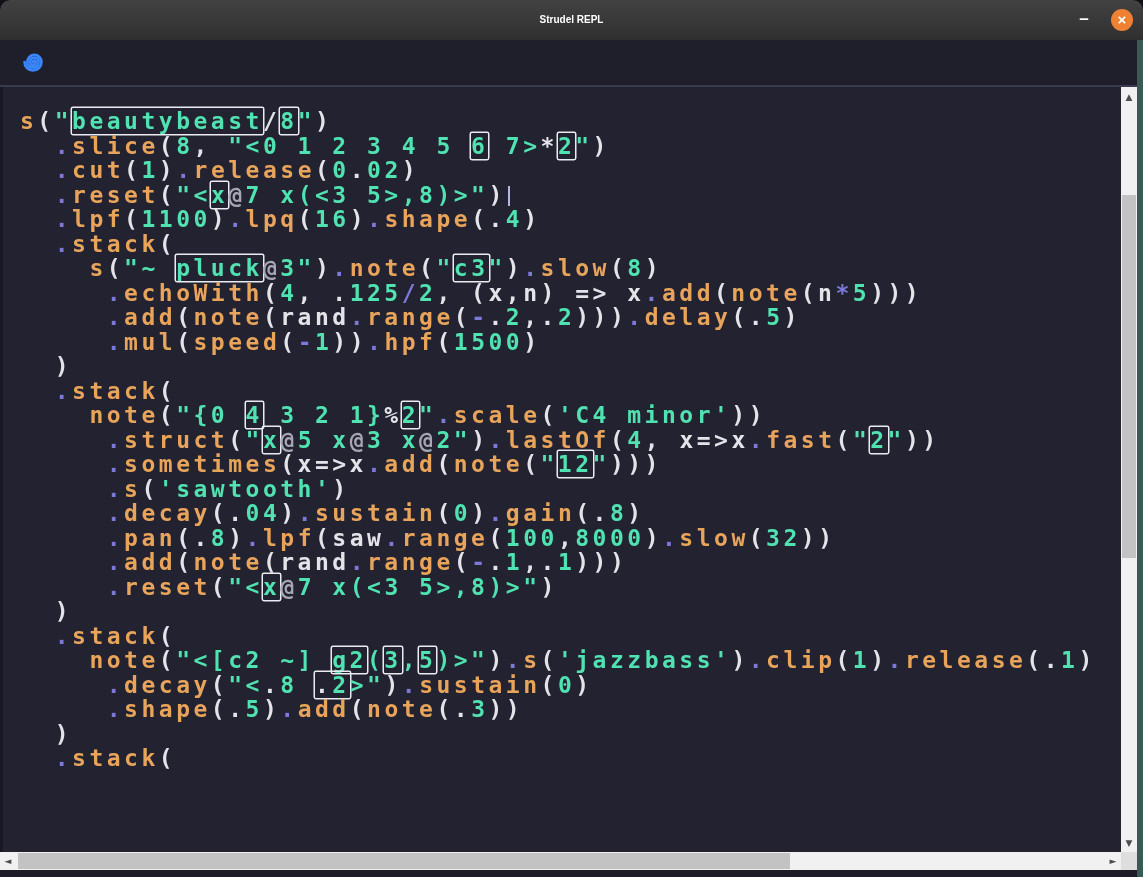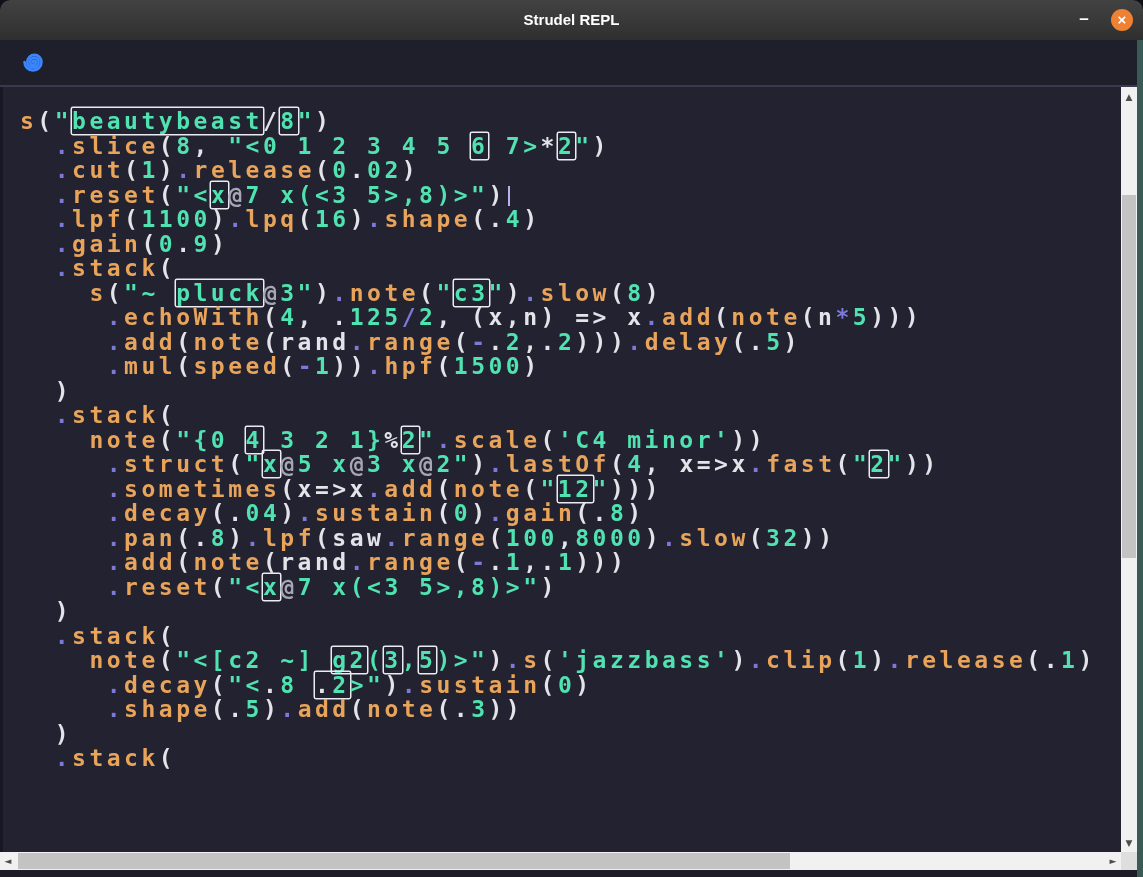--- a/index.html
+++ b/index.html
@@ -3,21 +3,21 @@
 <meta charset="utf-8">
 <style>
   html,body{margin:0;padding:0;background:#101018;}
   .window{position:relative;width:1143px;height:877px;background:var(--bg-window,#1d1c27);
     overflow:hidden;font-family:"Liberation Sans",sans-serif;border-radius:10px 10px 0 0;}
   
   .titlebar{position:absolute;top:0;left:0;width:1143px;height:40px;
     background:linear-gradient(var(--titlebar-top,#424242),var(--titlebar-bottom,#2f2f2f));
     border-radius:10px 10px 0 0;}
   .title{position:absolute;left:0;right:0;top:0;height:40px;line-height:40px;text-align:center;
-    color:#ffffff;font-size:15px;font-weight:bold;}
+    color:#ffffff;font-size:10px;font-weight:bold;}
   .min-btn{position:absolute;top:0;right:44px;width:30px;height:40px;line-height:38px;
     text-align:center;color:#ffffff;font-size:17px;font-weight:bold;cursor:default;}
   .close-btn{position:absolute;top:9px;right:10px;width:22px;height:22px;border-radius:50%;
     background:var(--close,#ef8133);text-align:center;cursor:default;}
   .close-btn span{display:block;line-height:21px;color:#ffffff;font-size:15px;font-weight:bold;}
   
   .toolbar{position:absolute;top:40px;left:0;width:1137px;height:45px;
     background:var(--bg-toolbar,#1f1e2b);border-bottom:2px solid #3a3a4e;}
   .logo{position:absolute;left:18px;top:7px;}
   .logo path{fill:none;stroke:var(--logo,#3a86ff);stroke-width:3;stroke-linecap:round;}
@@ -70,31 +70,31 @@
     </svg>
   </div>
 
   <div class="editor">
     <div id="code">
         <div class="line"><span class="c-o">s</span><span class="c-w">(</span><span class="c-g">"</span><span class="hl-box"><span class="c-g">beautybeast</span></span><span class="c-w">/</span><span class="hl-box"><span class="c-g">8</span></span><span class="c-g">"</span><span class="c-w">)</span></div>
         <div class="line"><span class="c-w">  </span><span class="c-p">.</span><span class="c-o">slice</span><span class="c-w">(</span><span class="c-g">8</span><span class="c-w">, </span><span class="c-g">"&lt;0 1 2 3 4 5 </span><span class="hl-box"><span class="c-g">6</span></span><span class="c-g"> 7&gt;</span><span class="c-w">*</span><span class="hl-box"><span class="c-g">2</span></span><span class="c-g">"</span><span class="c-w">)</span></div>
         <div class="line"><span class="c-w">  </span><span class="c-p">.</span><span class="c-o">cut</span><span class="c-w">(</span><span class="c-g">1</span><span class="c-w">)</span><span class="c-p">.</span><span class="c-o">release</span><span class="c-w">(</span><span class="c-g">0</span><span class="c-w">.</span><span class="c-g">02</span><span class="c-w">)</span></div>
         <div class="line"><span class="c-w">  </span><span class="c-p">.</span><span class="c-o">reset</span><span class="c-w">(</span><span class="c-g">"&lt;</span><span class="hl-box"><span class="c-g">x</span></span><span class="c-d">@</span><span class="c-g">7 x(&lt;3 5&gt;,8)&gt;"</span><span class="c-w">)</span><span class="cursor"></span></div>
         <div class="line"><span class="c-w">  </span><span class="c-p">.</span><span class="c-o">lpf</span><span class="c-w">(</span><span class="c-g">1100</span><span class="c-w">)</span><span class="c-p">.</span><span class="c-o">lpq</span><span class="c-w">(</span><span class="c-g">16</span><span class="c-w">)</span><span class="c-p">.</span><span class="c-o">shape</span><span class="c-w">(.</span><span class="c-g">4</span><span class="c-w">)</span></div>
-        <div class="line"><span class="c-w">  </span><span class="c-p">.</span><span class="c-o">gain</span><span class="c-w">(</span><span class="c-g">0</span><span class="c-w">.</span><span class="c-g">9</span><span class="c-w">)</span></div>
         <div class="line"><span class="c-w">  </span><span class="c-p">.</span><span class="c-o">stack</span><span class="c-w">(</span></div>
         <div class="line"><span class="c-w">    </span><span class="c-o">s</span><span class="c-w">(</span><span class="c-g">"~ </span><span class="hl-box"><span class="c-g">pluck</span></span><span class="c-d">@</span><span class="c-g">3"</span><span class="c-w">)</span><span class="c-p">.</span><span class="c-o">note</span><span class="c-w">(</span><span class="c-g">"</span><span class="hl-box"><span class="c-g">c3</span></span><span class="c-g">"</span><span class="c-w">)</span><span class="c-p">.</span><span class="c-o">slow</span><span class="c-w">(</span><span class="c-g">8</span><span class="c-w">)</span></div>
         <div class="line"><span class="c-w">     </span><span class="c-p">.</span><span class="c-o">echoWith</span><span class="c-w">(</span><span class="c-g">4</span><span class="c-w">, .</span><span class="c-g">125</span><span class="c-p">/</span><span class="c-g">2</span><span class="c-w">, (x,n) =&gt; x</span><span class="c-p">.</span><span class="c-o">add</span><span class="c-w">(</span><span class="c-o">note</span><span class="c-w">(n</span><span class="c-p">*</span><span class="c-g">5</span><span class="c-w">)))</span></div>
         <div class="line"><span class="c-w">     </span><span class="c-p">.</span><span class="c-o">add</span><span class="c-w">(</span><span class="c-o">note</span><span class="c-w">(rand</span><span class="c-p">.</span><span class="c-o">range</span><span class="c-w">(</span><span class="c-p">-</span><span class="c-w">.</span><span class="c-g">2</span><span class="c-w">,.</span><span class="c-g">2</span><span class="c-w">)))</span><span class="c-p">.</span><span class="c-o">delay</span><span class="c-w">(.</span><span class="c-g">5</span><span class="c-w">)</span></div>
         <div class="line"><span class="c-w">     </span><span class="c-p">.</span><span class="c-o">mul</span><span class="c-w">(</span><span class="c-o">speed</span><span class="c-w">(</span><span class="c-p">-</span><span class="c-g">1</span><span class="c-w">))</span><span class="c-p">.</span><span class="c-o">hpf</span><span class="c-w">(</span><span class="c-g">1500</span><span class="c-w">)</span></div>
         <div class="line"><span class="c-w">  )</span></div>
         <div class="line"><span class="c-w">  </span><span class="c-p">.</span><span class="c-o">stack</span><span class="c-w">(</span></div>
         <div class="line"><span class="c-w">    </span><span class="c-o">note</span><span class="c-w">(</span><span class="c-g">"{0 </span><span class="hl-box"><span class="c-g">4</span></span><span class="c-g"> 3 2 1}</span><span class="c-w">%</span><span class="hl-box"><span class="c-g">2</span></span><span class="c-g">"</span><span class="c-p">.</span><span class="c-o">scale</span><span class="c-w">(</span><span class="c-g">'C4 minor'</span><span class="c-w">))</span></div>
         <div class="line"><span class="c-w">     </span><span class="c-p">.</span><span class="c-o">struct</span><span class="c-w">(</span><span class="c-g">"</span><span class="hl-box"><span class="c-g">x</span></span><span class="c-d">@</span><span class="c-g">5 x</span><span class="c-d">@</span><span class="c-g">3 x</span><span class="c-d">@</span><span class="c-g">2"</span><span class="c-w">)</span><span class="c-p">.</span><span class="c-o">lastOf</span><span class="c-w">(</span><span class="c-g">4</span><span class="c-w">, x=&gt;x</span><span class="c-p">.</span><span class="c-o">fast</span><span class="c-w">(</span><span class="c-g">"</span><span class="hl-box"><span class="c-g">2</span></span><span class="c-g">"</span><span class="c-w">))</span></div>
         <div class="line"><span class="c-w">     </span><span class="c-p">.</span><span class="c-o">sometimes</span><span class="c-w">(x=&gt;x</span><span class="c-p">.</span><span class="c-o">add</span><span class="c-w">(</span><span class="c-o">note</span><span class="c-w">(</span><span class="c-g">"</span><span class="hl-box"><span class="c-g">12</span></span><span class="c-g">"</span><span class="c-w">)))</span></div>
+        <div class="line"><span class="c-w">     </span><span class="c-p">.</span><span class="c-o">s</span><span class="c-w">(</span><span class="c-g">'sawtooth'</span><span class="c-w">)</span></div>
         <div class="line"><span class="c-w">     </span><span class="c-p">.</span><span class="c-o">decay</span><span class="c-w">(.</span><span class="c-g">04</span><span class="c-w">)</span><span class="c-p">.</span><span class="c-o">sustain</span><span class="c-w">(</span><span class="c-g">0</span><span class="c-w">)</span><span class="c-p">.</span><span class="c-o">gain</span><span class="c-w">(.</span><span class="c-g">8</span><span class="c-w">)</span></div>
         <div class="line"><span class="c-w">     </span><span class="c-p">.</span><span class="c-o">pan</span><span class="c-w">(.</span><span class="c-g">8</span><span class="c-w">)</span><span class="c-p">.</span><span class="c-o">lpf</span><span class="c-w">(saw</span><span class="c-p">.</span><span class="c-o">range</span><span class="c-w">(</span><span class="c-g">100</span><span class="c-w">,</span><span class="c-g">8000</span><span class="c-w">)</span><span class="c-p">.</span><span class="c-o">slow</span><span class="c-w">(</span><span class="c-g">32</span><span class="c-w">))</span></div>
         <div class="line"><span class="c-w">     </span><span class="c-p">.</span><span class="c-o">add</span><span class="c-w">(</span><span class="c-o">note</span><span class="c-w">(rand</span><span class="c-p">.</span><span class="c-o">range</span><span class="c-w">(</span><span class="c-p">-</span><span class="c-w">.</span><span class="c-g">1</span><span class="c-w">,.</span><span class="c-g">1</span><span class="c-w">)))</span></div>
         <div class="line"><span class="c-w">     </span><span class="c-p">.</span><span class="c-o">reset</span><span class="c-w">(</span><span class="c-g">"&lt;</span><span class="hl-box"><span class="c-g">x</span></span><span class="c-d">@</span><span class="c-g">7 x(&lt;3 5&gt;,8)&gt;"</span><span class="c-w">)</span></div>
         <div class="line"><span class="c-w">  )</span></div>
         <div class="line"><span class="c-w">  </span><span class="c-p">.</span><span class="c-o">stack</span><span class="c-w">(</span></div>
         <div class="line"><span class="c-w">    </span><span class="c-o">note</span><span class="c-w">(</span><span class="c-g">"&lt;[c2 ~] </span><span class="hl-box"><span class="c-g">g2</span></span><span class="c-g">(</span><span class="hl-box"><span class="c-g">3</span></span><span class="c-g">,</span><span class="hl-box"><span class="c-g">5</span></span><span class="c-g">)&gt;"</span><span class="c-w">)</span><span class="c-p">.</span><span class="c-o">s</span><span class="c-w">(</span><span class="c-g">'jazzbass'</span><span class="c-w">)</span><span class="c-p">.</span><span class="c-o">clip</span><span class="c-w">(</span><span class="c-g">1</span><span class="c-w">)</span><span class="c-p">.</span><span class="c-o">release</span><span class="c-w">(.</span><span class="c-g">1</span><span class="c-w">)</span></div>
         <div class="line"><span class="c-w">     </span><span class="c-p">.</span><span class="c-o">decay</span><span class="c-w">(</span><span class="c-g">"&lt;</span><span class="c-w">.</span><span class="c-g">8 </span><span class="hl-box"><span class="c-w">.</span><span class="c-g">2</span></span><span class="c-g">&gt;"</span><span class="c-w">)</span><span class="c-p">.</span><span class="c-o">sustain</span><span class="c-w">(</span><span class="c-g">0</span><span class="c-w">)</span></div>
         <div class="line"><span class="c-w">     </span><span class="c-p">.</span><span class="c-o">shape</span><span class="c-w">(.</span><span class="c-g">5</span><span class="c-w">)</span><span class="c-p">.</span><span class="c-o">add</span><span class="c-w">(</span><span class="c-o">note</span><span class="c-w">(.</span><span class="c-g">3</span><span class="c-w">))</span></div>
         <div class="line"><span class="c-w">  )</span></div>

